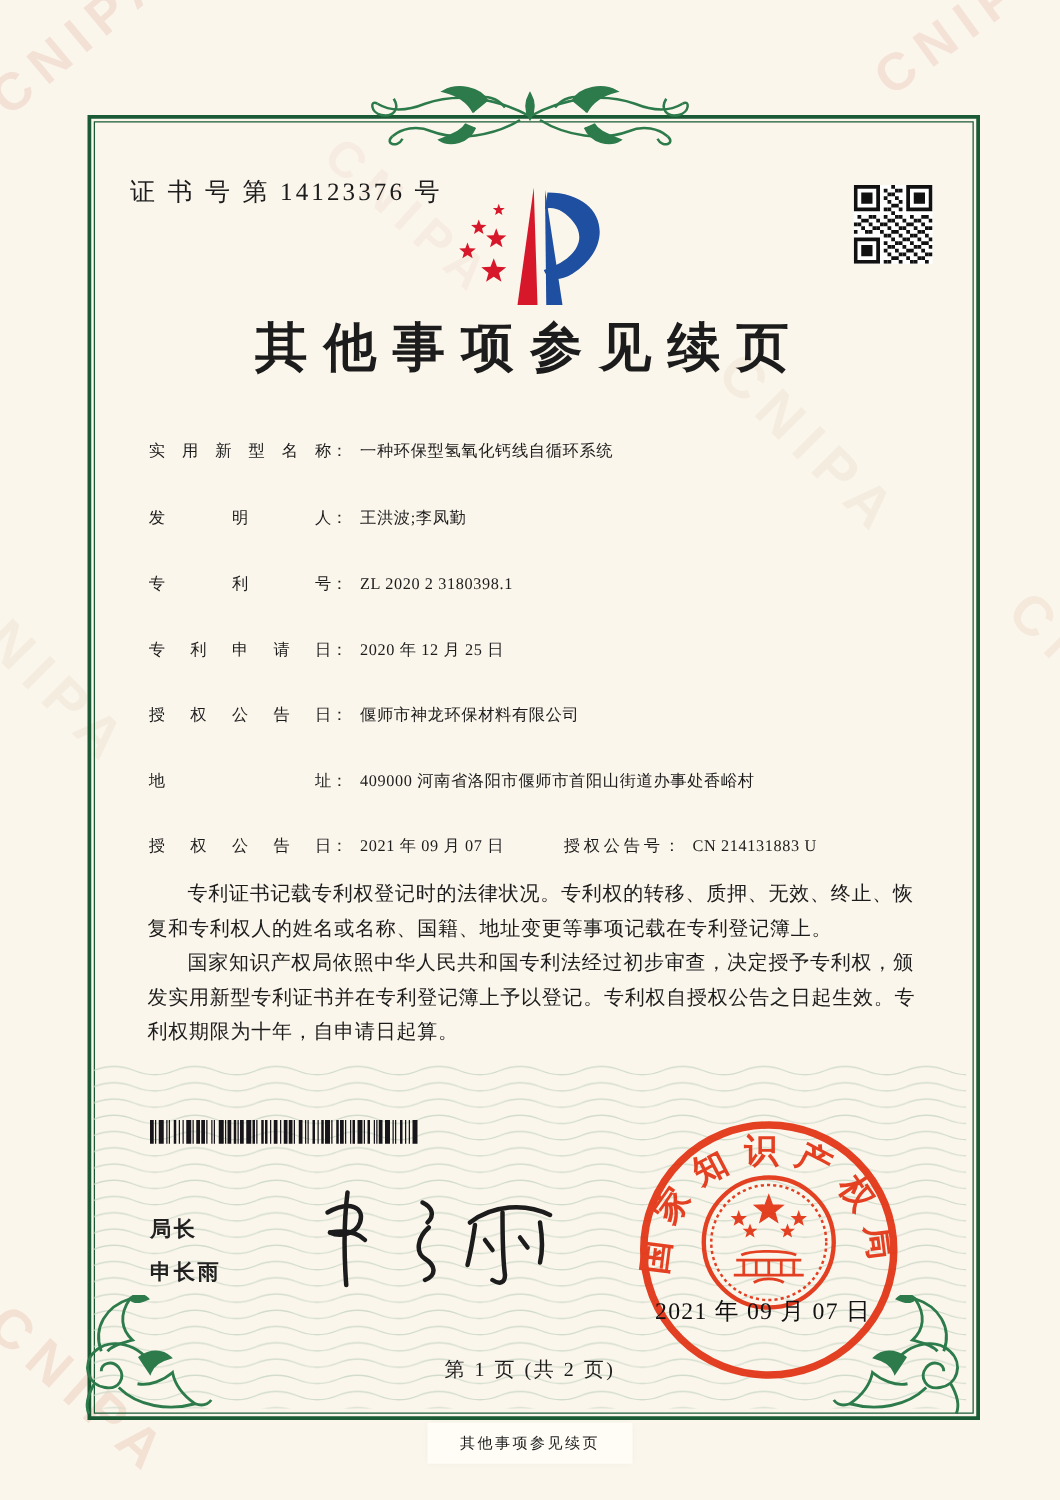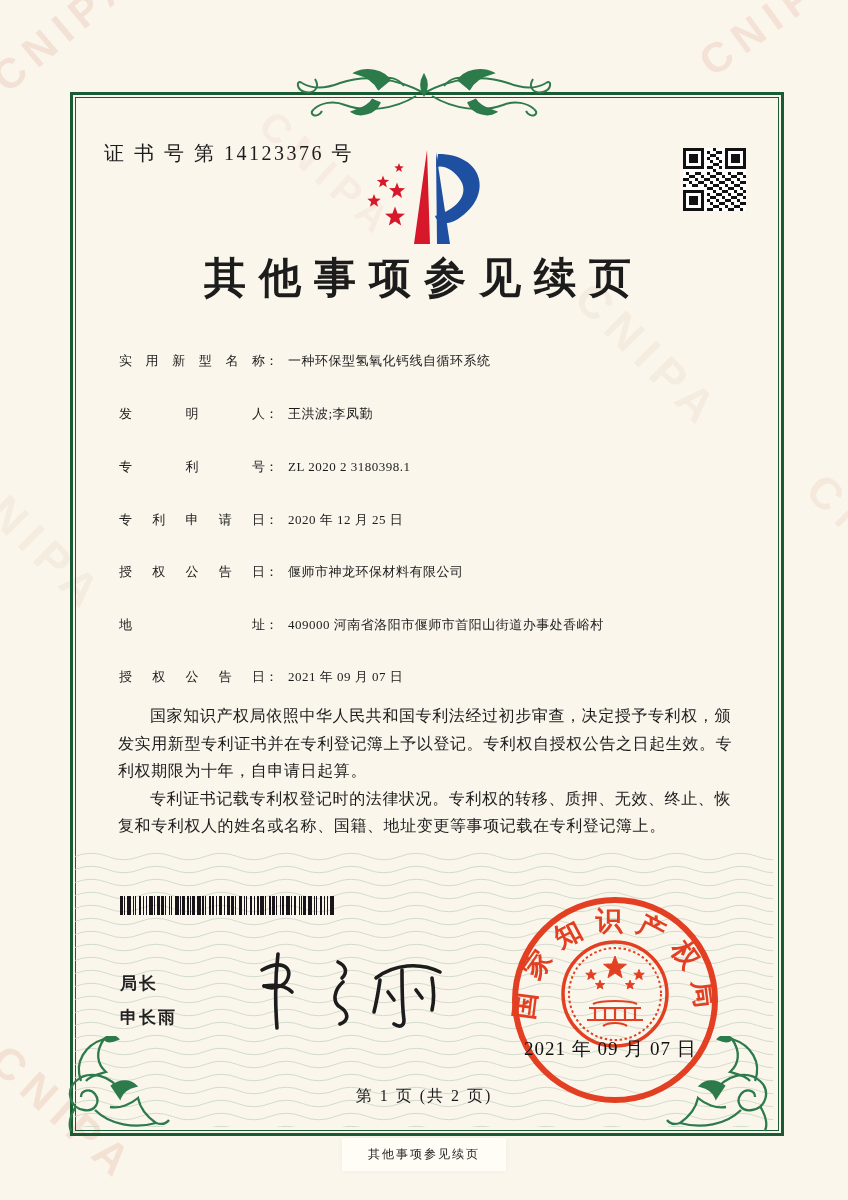--- a/index.html
+++ b/index.html
@@ -276,26 +276,29 @@
     <span class="flabel">专利申请日</span><span class="fcolon">：</span><span class="fvalue">2020 年 12 月 25 日</span>
   </div>
   <div class="frow" style="top:563px">
     <span class="flabel">授权公告日</span><span class="fcolon">：</span><span class="fvalue">偃师市神龙环保材料有限公司</span>
   </div>
   <div class="frow" style="top:616px">
     <span class="flabel">地址</span><span class="fcolon">：</span><span class="fvalue">409000 河南省洛阳市偃师市首阳山街道办事处香峪村</span>
   </div>
   <div class="frow" style="top:668px">
     <span class="flabel">授权公告日</span><span class="fcolon">：</span><span class="fvalue">2021 年 09 月 07 日</span>
+    <span class="grant-right">
+      <span class="flabel2">授权公告号</span><span class="fcolon">：</span><span class="fvalue">CN 214131883 U</span>
+    </span>
   </div>
 </div>
 
 <div class="bodytext">
+  <p>专利证书记载专利权登记时的法律状况。专利权的转移、质押、无效、终止、恢复和专利权人的姓名或名称、国籍、地址变更等事项记载在专利登记簿上。</p>
   <p>国家知识产权局依照中华人民共和国专利法经过初步审查，决定授予专利权，颁发实用新型专利证书并在专利登记簿上予以登记。专利权自授权公告之日起生效。专利权期限为十年，自申请日起算。</p>
-  <p>专利证书记载专利权登记时的法律状况。专利权的转移、质押、无效、终止、恢复和专利权人的姓名或名称、国籍、地址变更等事项记载在专利登记簿上。</p>
 </div>
 
 <div class="barcode" id="barcode">
     <i style="width:2.6px"></i>
     <em style="width:1.2px"></em>
     <i style="width:1.3px"></i>
     <em style="width:2.4px"></em>
     <i style="width:3.9000000000000004px"></i>
     <em style="width:1.2px"></em>
     <i style="width:1.3px"></i>

